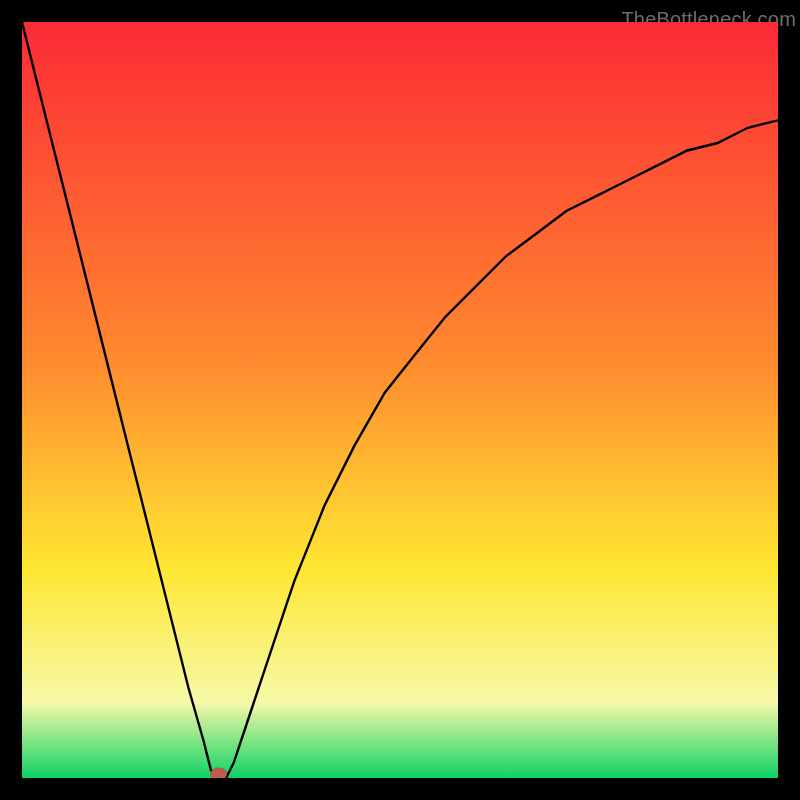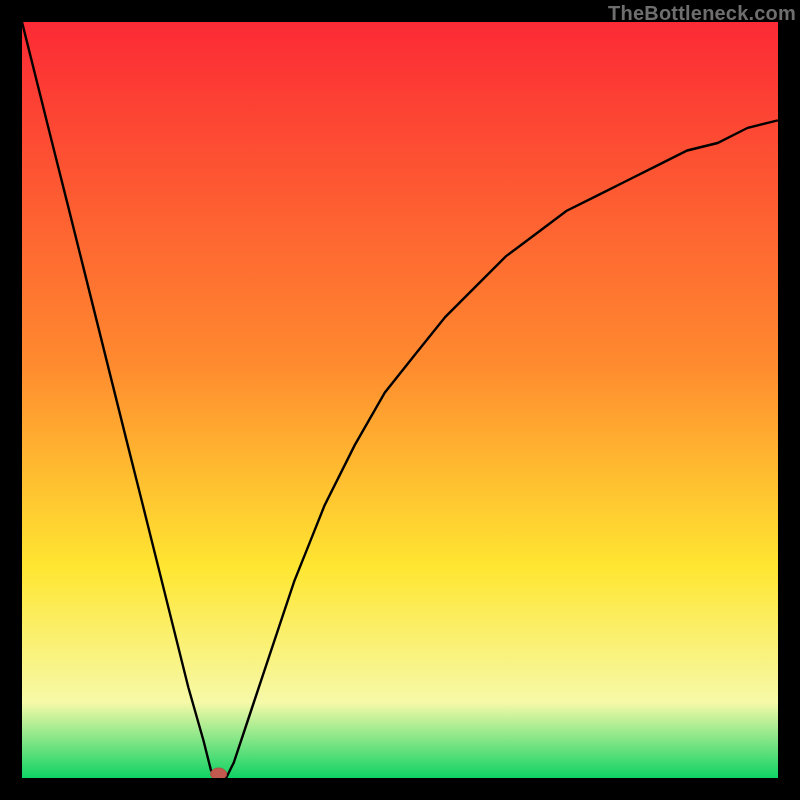--- a/index.html
+++ b/index.html
@@ -21,25 +21,25 @@
   }
   .plot-area {
     position: absolute;
     left: 0;
     top: 0;
     width: 756px;
     height: 756px;
   }
   .watermark {
     position: absolute;
-    top: 2px;
+    top: 8px;
     right: 4px;
     color: #6e6e6e;
     font-size: 20px;
-    font-weight: 700;
+    font-weight: 400;
     letter-spacing: 0.2px;
   }
   svg {
     display: block;
   }
 </style>
 </head>
 <body>
 
 <div class="watermark" style="color: rgb(110, 110, 110);">TheBottleneck.com</div>

